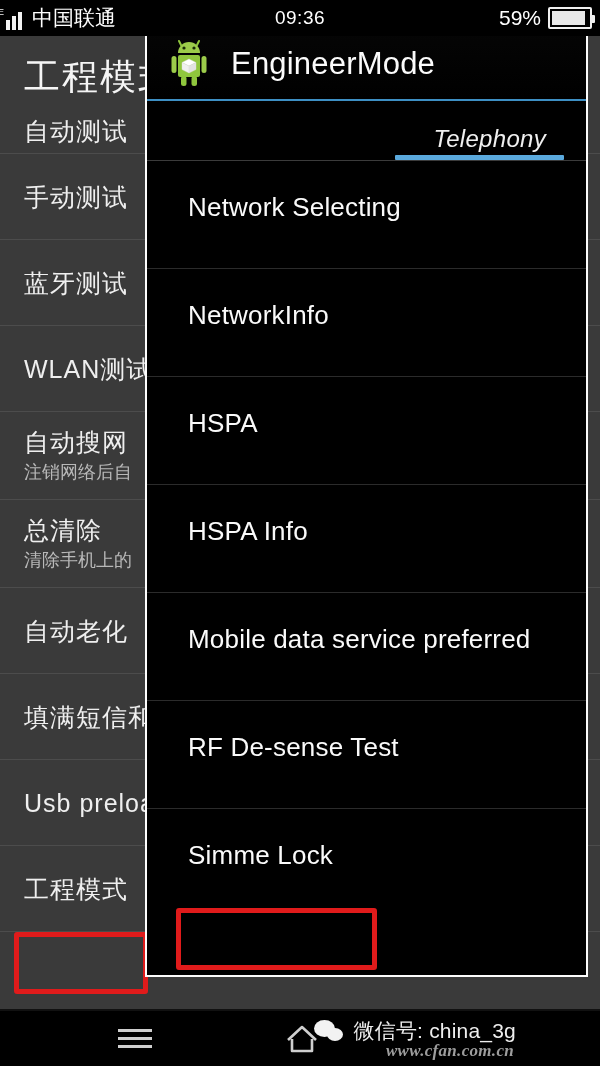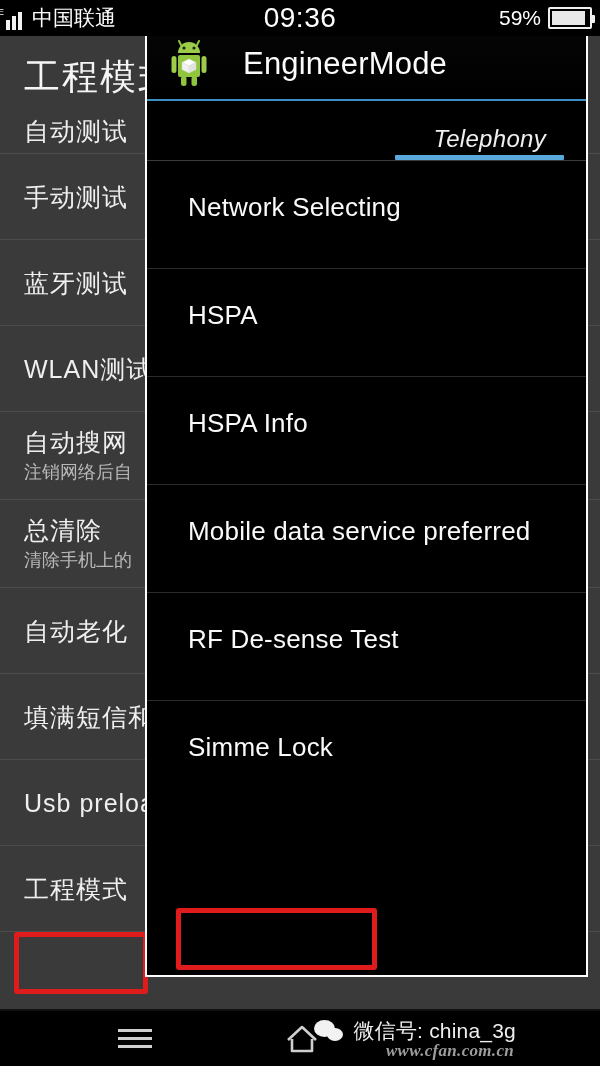--- a/index.html
+++ b/index.html
@@ -21,21 +21,21 @@
   .signal i:nth-child(1){ height:6px; }
   .signal i:nth-child(2){ height:10px; }
   .signal i:nth-child(3){ height:14px; }
   .signal i:nth-child(4){ height:18px; }
   .edge-e{
     position:absolute; left:-8px; top:-2px; font-size:9px; line-height:9px;
     color:#f2f2f2; font-family:"Liberation Sans",sans-serif;
   }
   .carrier{ font-size:21px; letter-spacing:0px; color:#fff; line-height:22px; padding-bottom:1px; }
   .sb-clock{
-    position:absolute; left:0; right:0; text-align:center; font-size:28px;
+    position:absolute; left:0; right:0; text-align:center; font-size:19px;
     color:#fff; letter-spacing:.5px;
   }
   .sb-right{
     position:absolute; right:8px; display:flex; align-items:center; gap:7px;
   }
   .batt-pct{ font-size:21px; color:#fff; }
   .batt{
     width:44px; height:22px; border:2px solid #f0f0f0; border-radius:2px;
     position:relative; display:flex; align-items:center; padding:2px;
   }
@@ -71,21 +71,21 @@
   }
   #hl-engineer-mode{ left:14px; top:932px; width:134px; height:62px; z-index:12; }
 
   
   #dialog{
     position:absolute; left:145px; top:27px; width:443px; height:950px;
     background:#000; border:2px solid #fdfdfd; z-index:20;
     display:flex; flex-direction:column; overflow:hidden;
   }
   #dialog-header{
-    height:72px; display:flex; align-items:center; gap:26px; padding-left:24px;
+    height:72px; display:flex; align-items:center; gap:14px; padding-left:24px;
     background:linear-gradient(#050505,#000);
     border-bottom:2px solid #3d8fc4; flex:none;
   }
   .andy{ width:46px; height:50px; flex:none; }
   #dialog-title{ font-size:31px; color:#fbfbfb; letter-spacing:.2px; }
 
   #tabbar{
     height:60px; flex:none; display:flex; align-items:flex-end;
     justify-content:flex-end; background:#000;
     border-bottom:1px solid #3b3b3b; position:relative;font-style:italic;
@@ -225,20 +225,23 @@
 
   <div id="tabbar">
     <div class="tab active">Telephony</div>
   </div>
 
   <div id="tel-list">
       <div class="tel-row">
         <span>Network Selecting</span>
       </div>
       <div class="tel-row">
+        <span>NetworkInfo</span>
+      </div>
+      <div class="tel-row">
         <span>HSPA</span>
       </div>
       <div class="tel-row">
         <span>HSPA Info</span>
       </div>
       <div class="tel-row">
         <span>Mobile data service preferred</span>
       </div>
       <div class="tel-row">
         <span>RF De-sense Test</span>

